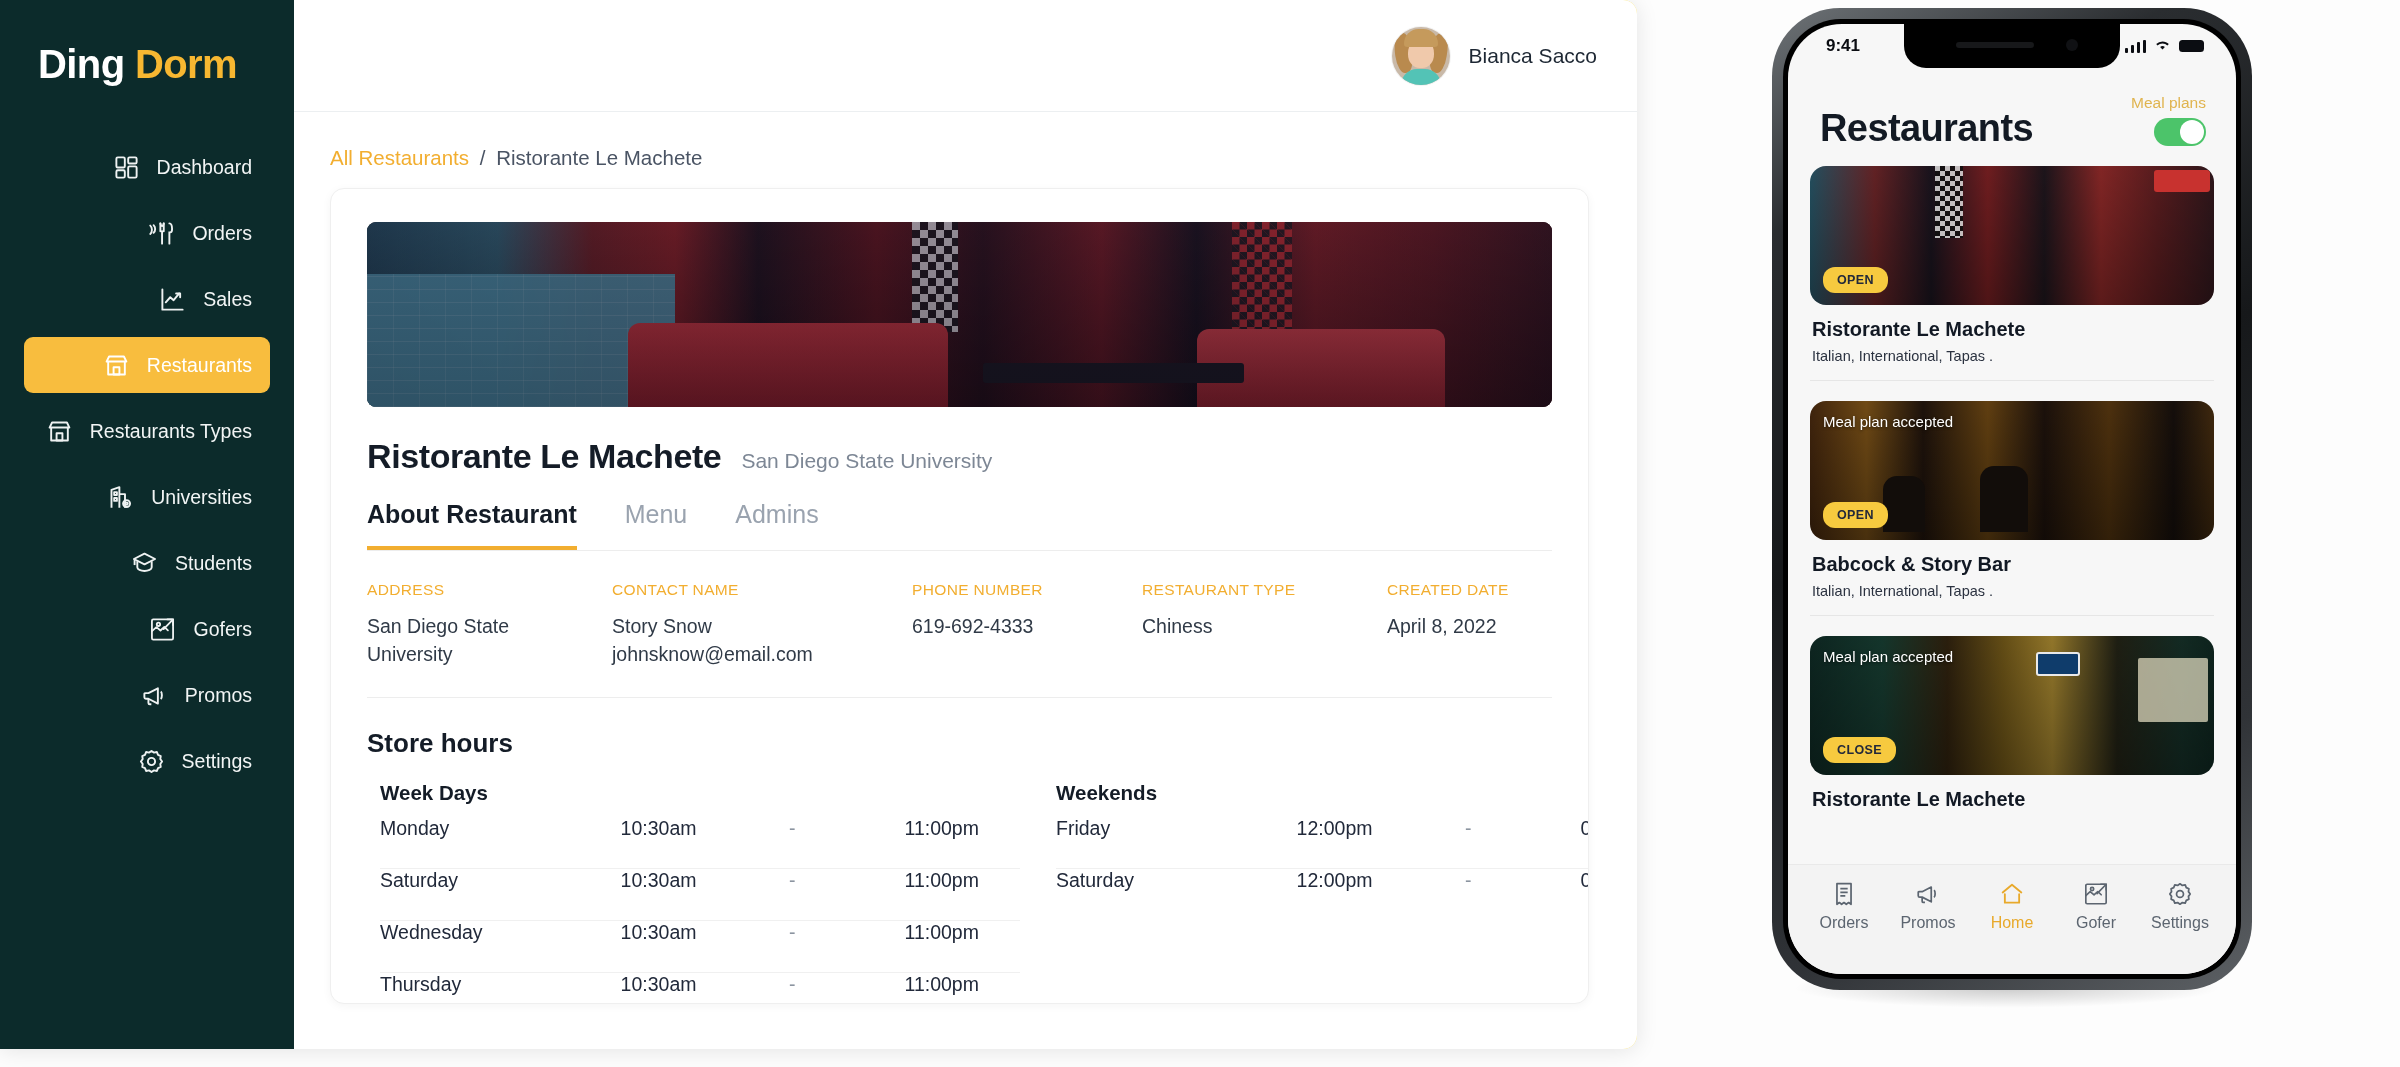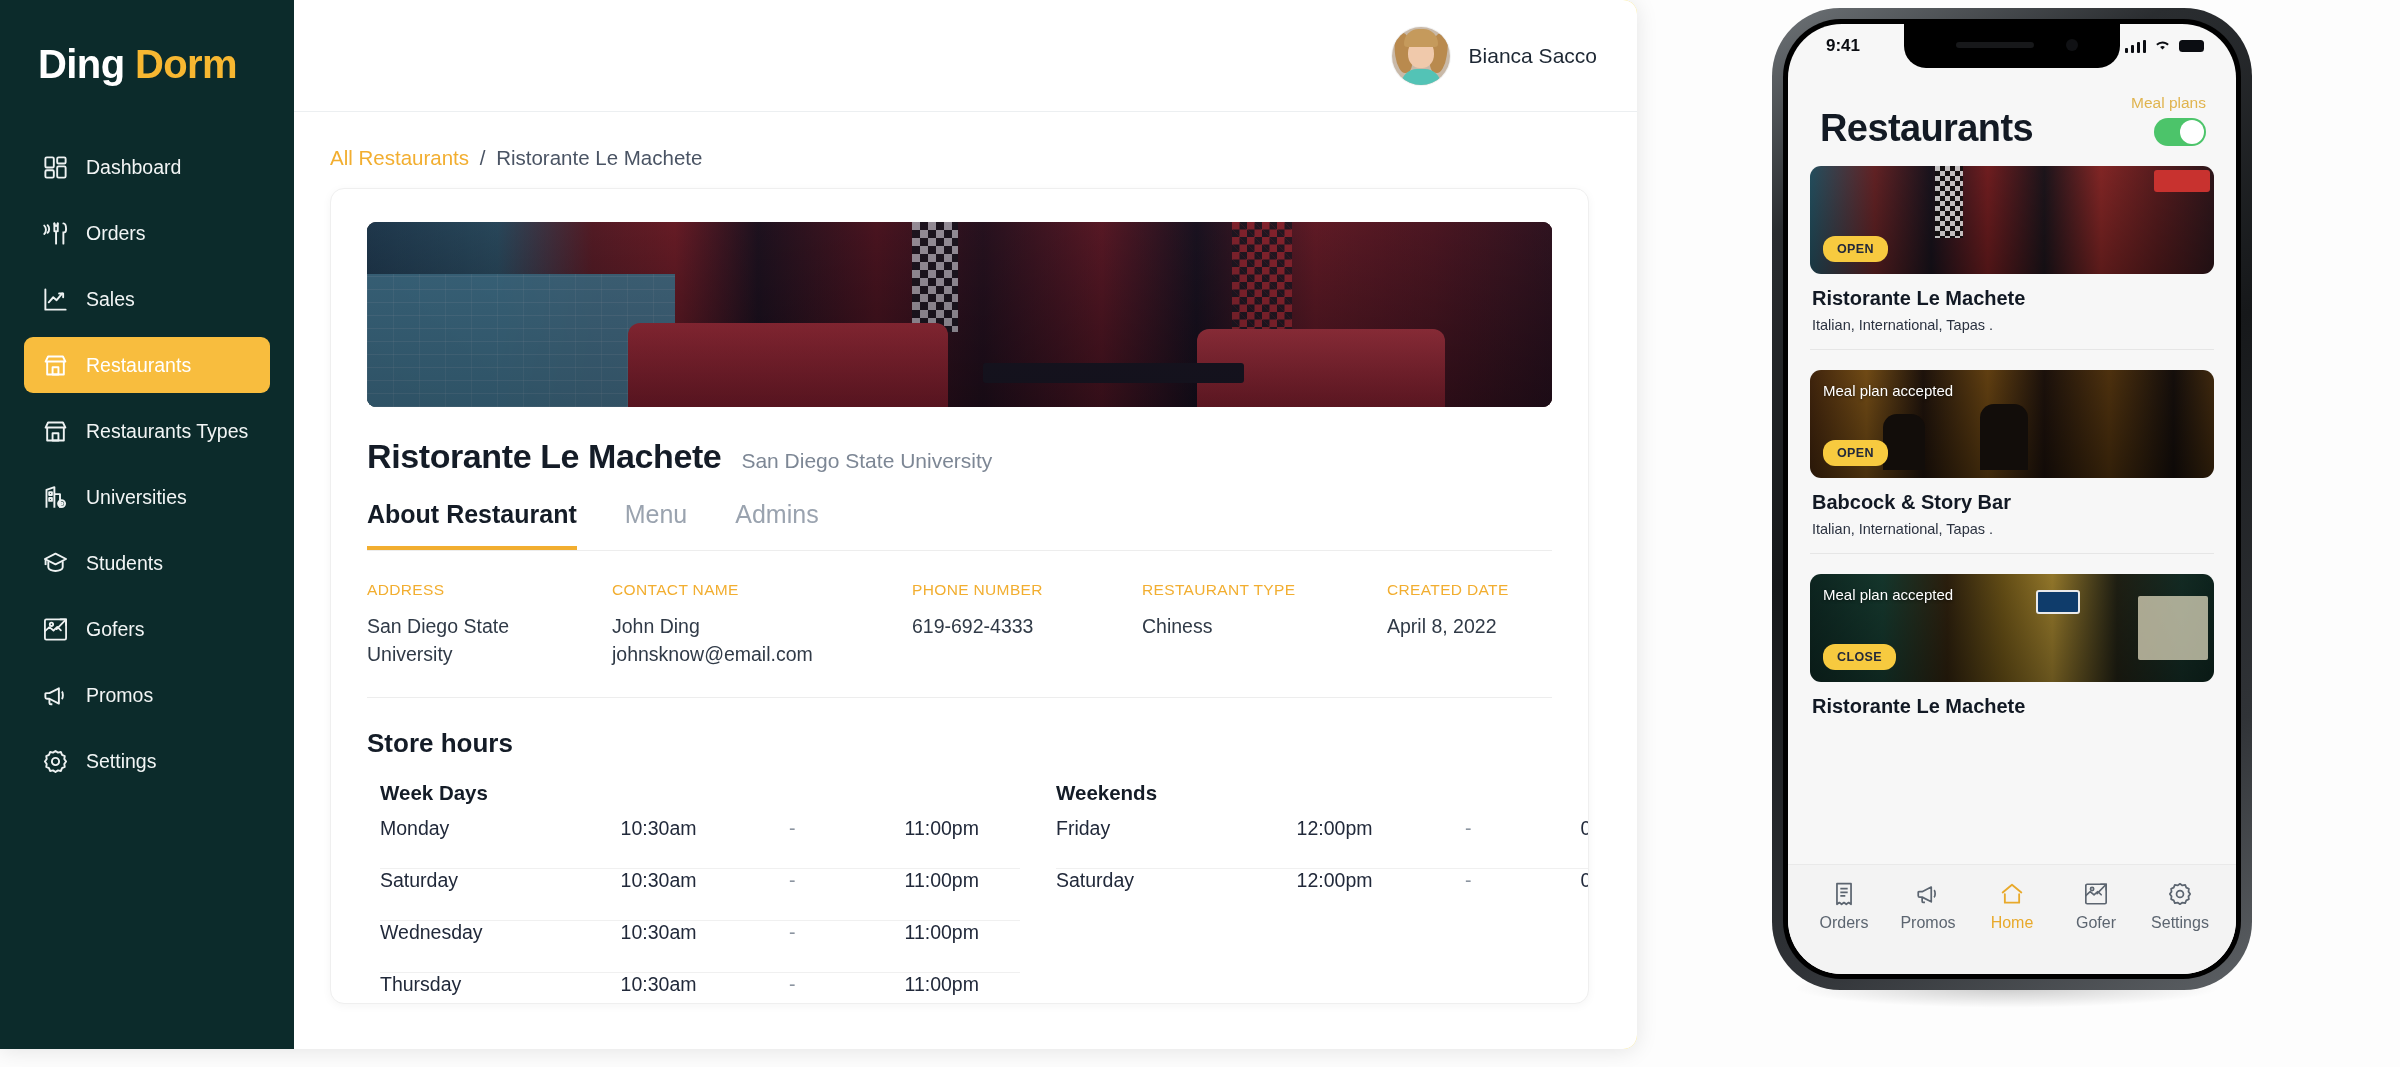--- a/index.html
+++ b/index.html
@@ -42,20 +42,21 @@
   .nav { margin-top: 52px; padding: 0 24px; }
   .nav-item {
     display: flex; align-items: center; gap: 17px;
     height: 56px; padding: 0 18px;
     border-radius: 9px;
     color: #f2f5f5;
     font-size: 19.5px;
     margin-bottom: 10px;
     cursor: pointer;
     white-space: nowrap;
+    justify-content: flex-end;
   }
   .nav-item.active { background: #f8bd3e; color: #ffffff; }
   .nav-icon { width: 27px; height: 27px; display: block; flex: 0 0 27px; }
   .nav-icon svg { width: 27px; height: 27px; display: block; }
 
   
   .main { flex: 1; height: 100%; display: flex; flex-direction: column; background: #ffffff; min-width: 0; }
 
   .topbar {
     height: 112px; min-height: 112px;
@@ -257,21 +258,21 @@
   }
   .app-title { font-size: 38px; font-weight: bold; color: #131a24; letter-spacing: -0.6px; }
   .meal-toggle-wrap { display:flex; flex-direction: column; align-items: flex-end; gap: 6px; padding-bottom: 4px; }
   .meal-label { font-size: 15.5px; color: #e0b44f; white-space: nowrap; }
   .toggle { width: 52px; height: 28px; border-radius: 14px; background: #4cc46a; position: relative; cursor:pointer; }
   .toggle .knob { position:absolute; right: 2px; top: 2px; width: 24px; height: 24px; border-radius: 50%; background:#fff; }
 
   .r-list { margin-top: 16px; padding: 0 22px; height: 700px; overflow: hidden; }
   .r-card { margin-bottom: 20px; }
   .r-photo {
-    position: relative; height: 108px; border-radius: 11px; overflow: hidden;
+    position: relative; height: 139px; border-radius: 16px; overflow: hidden;
   }
   .r-photo.p1 {
     background:
       linear-gradient(180deg, rgba(0,0,0,0.22), rgba(0,0,0,0.45)),
       linear-gradient(90deg,#2d6478 0%, #7d2b2e 16%, #1f1824 30%, #8e2528 44%, #241a22 58%, #a6302f 72%, #6e2326 86%, #3a1c22 100%);
   }
   .r-photo.p1 .ck {
     position:absolute; left: 31%; top:0; width: 28px; height: 72px;
     background-image:
       linear-gradient(45deg,#111 25%,transparent 25%,transparent 75%,#111 75%),
@@ -516,21 +517,21 @@
           </div>
 
           <div class="meta-row">
             <div class="meta-col c0">
               <div class="meta-label">ADDRESS</div>
               <div class="meta-value">San Diego State University</div>
             </div>
             <div class="meta-col c1">
               <div class="meta-label">CONTACT NAME</div>
               <div class="meta-value">
-                <div>John Ding</div>
+                <div>Story Snow</div>
                 <div>johnsknow@email.com</div>
               </div>
             </div>
             <div class="meta-col c2">
               <div class="meta-label">PHONE NUMBER</div>
               <div class="meta-value">619-692-4333</div>
             </div>
             <div class="meta-col c3">
               <div class="meta-label">RESTAURANT TYPE</div>
               <div class="meta-value">Chiness</div>

